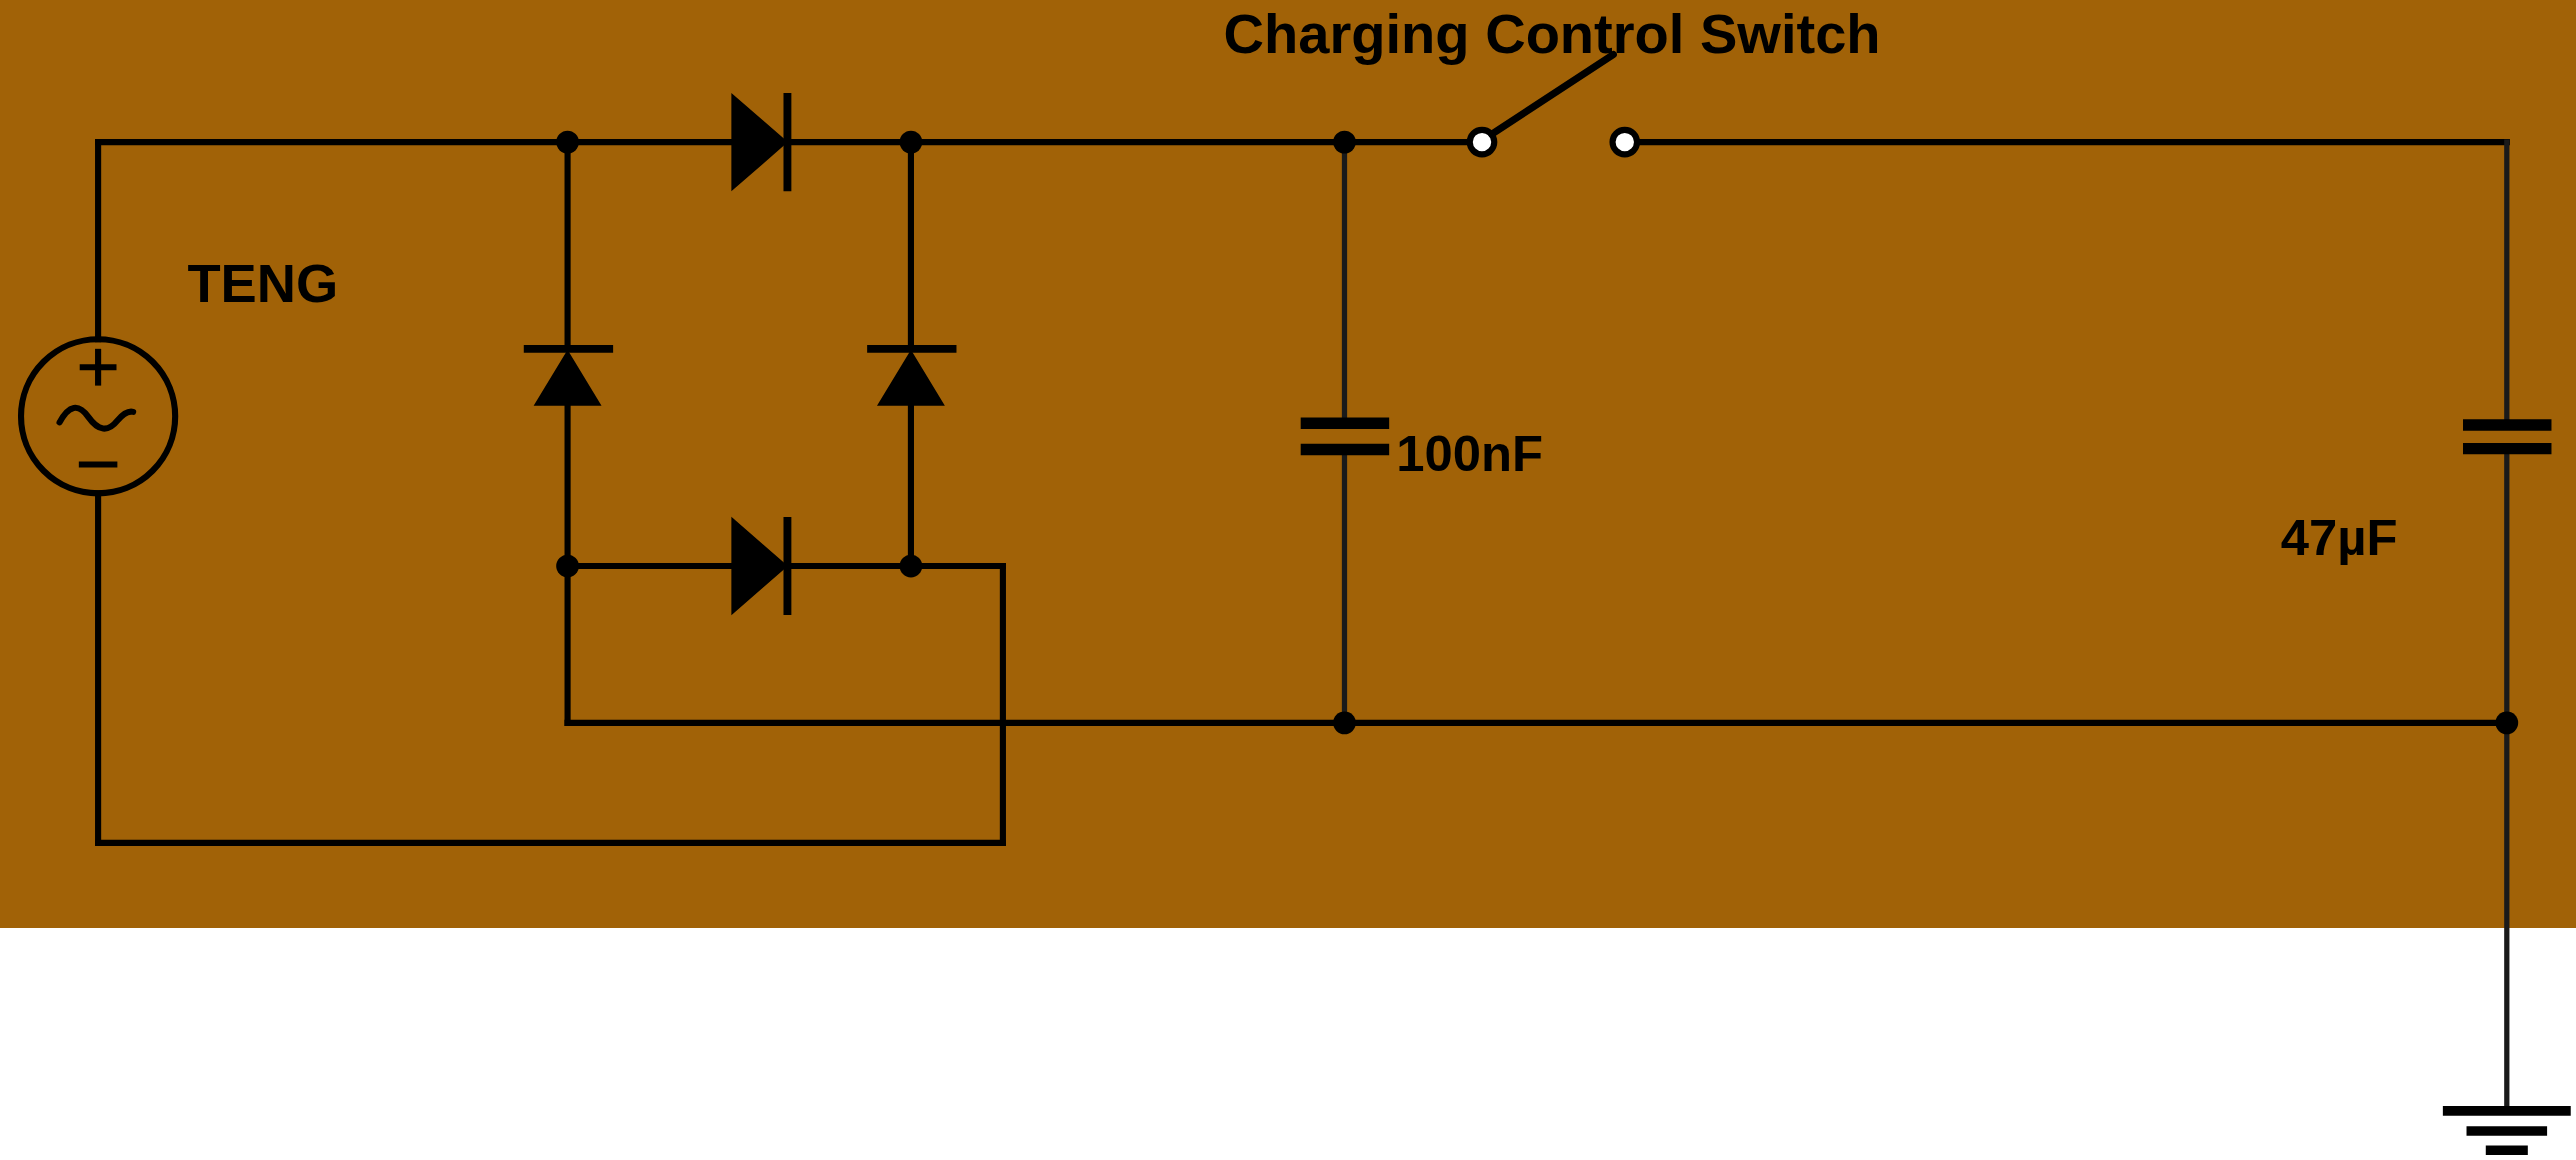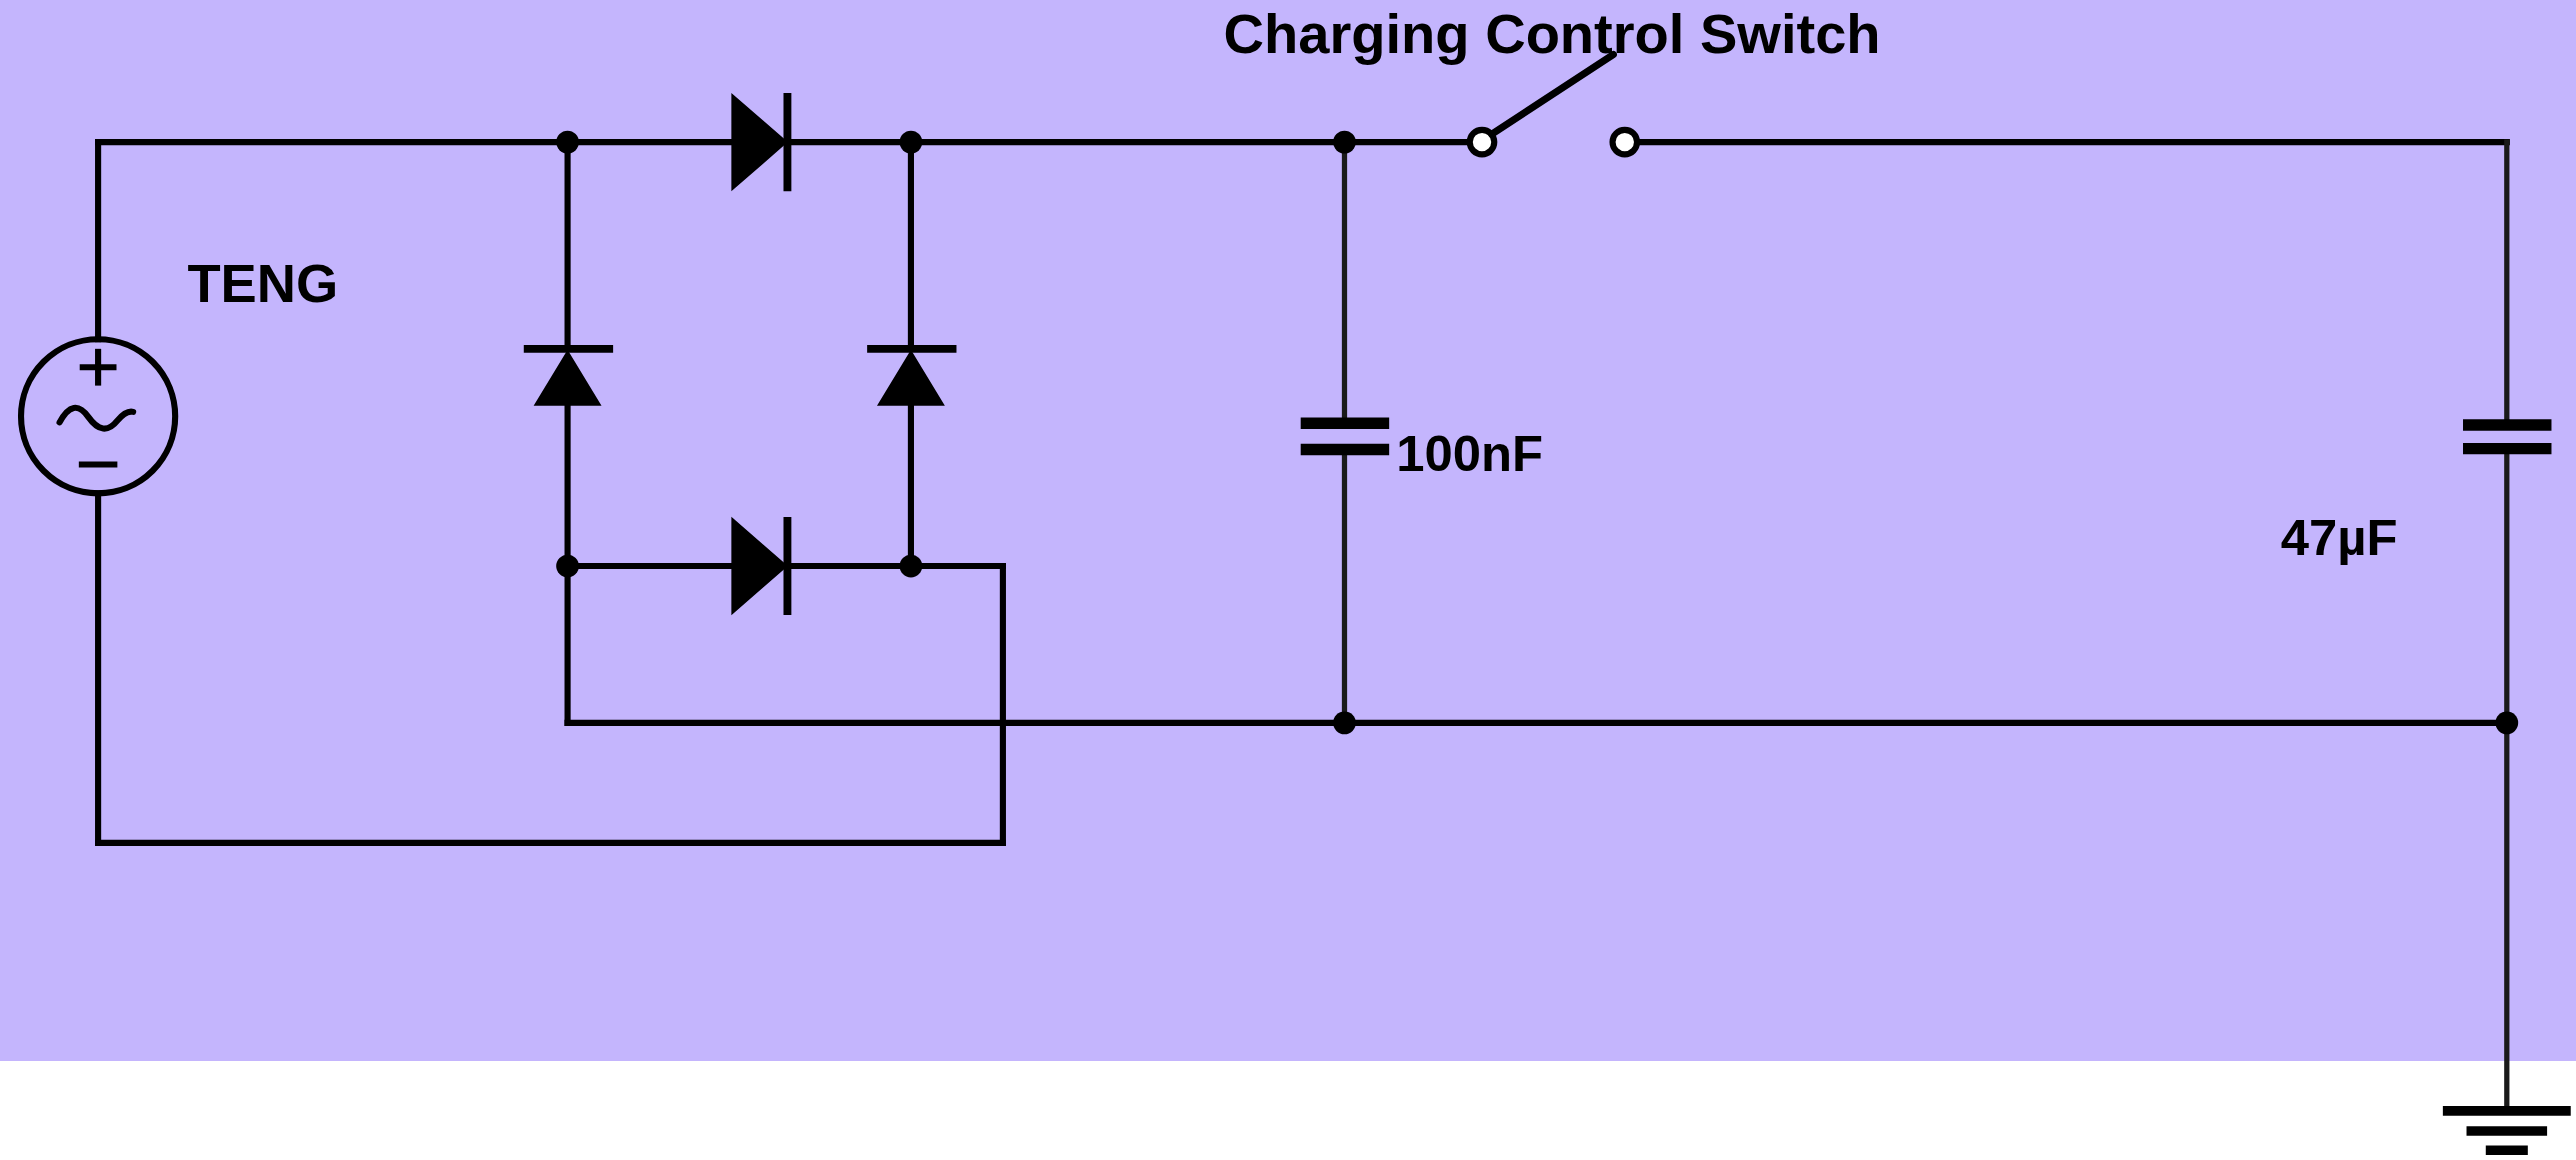--- a/index.html
+++ b/index.html
@@ -10,22 +10,22 @@
   }
   body {
     width: 2576px;
     height: 1161px;
     font-family: "Liberation Sans", sans-serif;
     overflow: hidden;
   }
   #schematic-root {
     position: relative;
     width: 2576px;
-    height: 1061px;
-    background: #c4b5fd;
+    height: 928px;
+    background: #a16207;
   }
   svg#circuit-svg {
     display: block;
     width: 2576px;
     height: 1161px;
   }
   .wire {
     stroke: #000000;
     stroke-width: 7;
     stroke-linecap: square;

